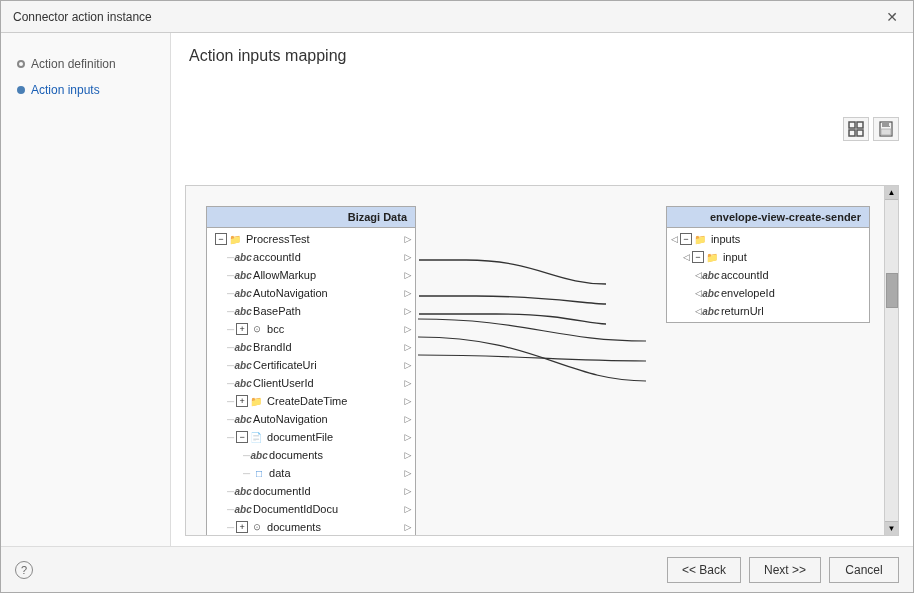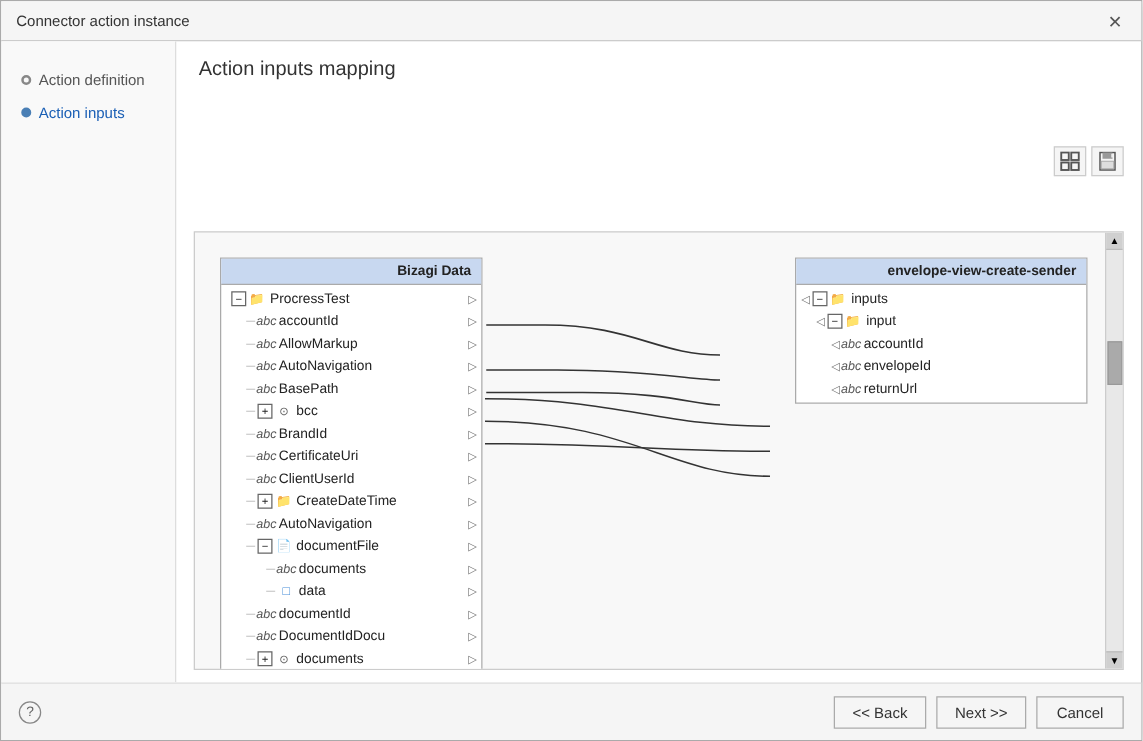--- a/index.html
+++ b/index.html
@@ -46,21 +46,21 @@
       align-items: center;
       justify-content: center;
       padding: 0;
     }
     .content-area {
       display: flex;
       flex: 1;
       overflow: hidden;
     }
     .left-nav {
-      width: 140px;
+      width: 170px;
       background: #f9f9f9;
       border-right: 1px solid #ddd;
       padding: 20px 10px;
     }
     .nav-item {
       display: flex;
       align-items: center;
       padding: 4px 6px;
       margin-bottom: 4px;
       cursor: pointer;
@@ -131,21 +131,21 @@
       min-width: 200px;
     }
     .panel-left {
       left: 20px;
       top: 20px;
       width: 210px;
     }
     .panel-right {
       right: 20px;
       top: 20px;
-      width: 234px;
+      width: 204px;
     }
     .panel-header {
       background: #c8d8f0;
       border-bottom: 1px solid #aaa;
       padding: 4px 8px;
       font-weight: bold;
       font-size: 11px;
       text-align: right;
       color: #222;
     }
@@ -179,21 +179,21 @@
       border: 1px solid #666;
       display: flex;
       align-items: center;
       justify-content: center;
       font-size: 9px;
       background: white;
       flex-shrink: 0;
       margin-right: 2px;
     }
     
-    .icon-abc { color: #555; font-size: 9px; font-weight: normal; font-style: italic; }
+    .icon-abc { color: #555; font-size: 9px; font-weight: bold; font-style: italic; }
 
     .footer {
       height: 46px;
       border-top: 1px solid #ddd;
       display: flex;
       align-items: center;
       justify-content: flex-end;
       padding: 0 14px;
       gap: 8px;
       background: #f5f5f5;

